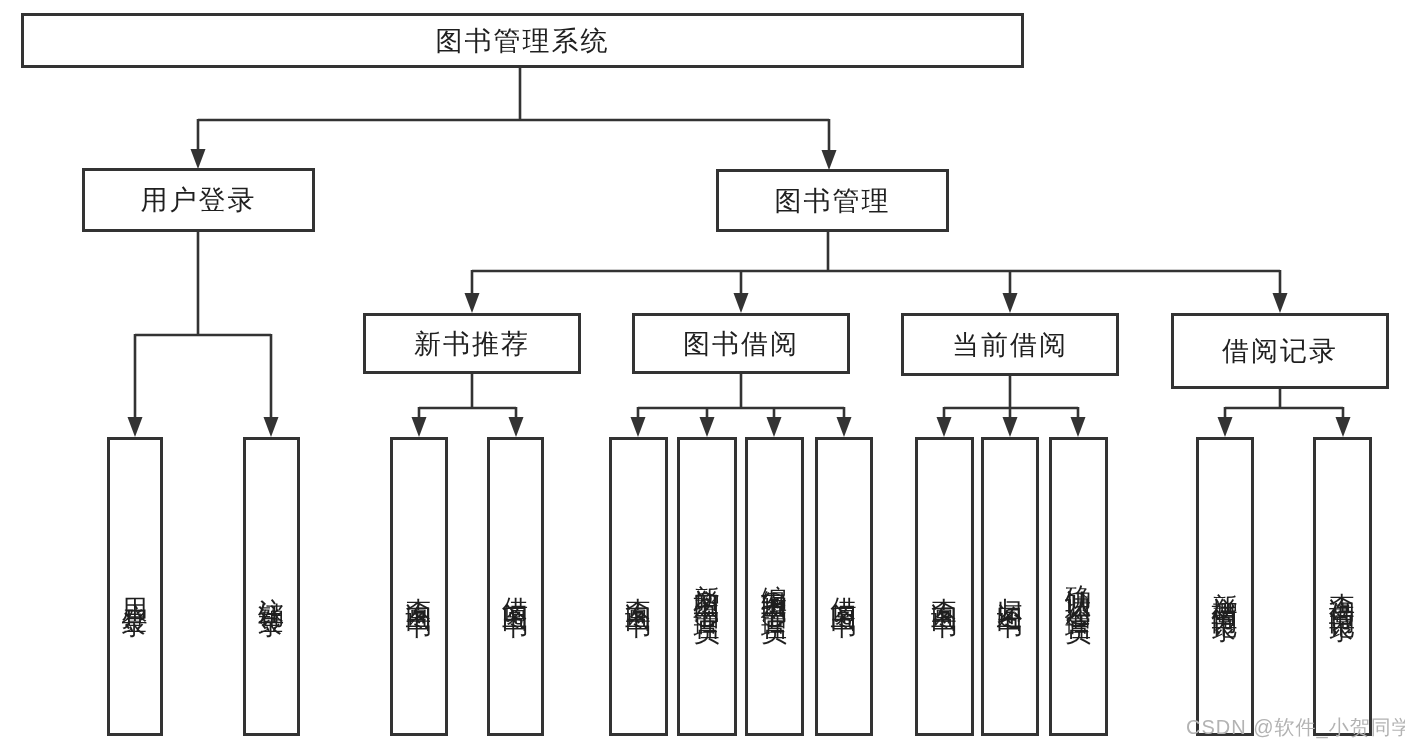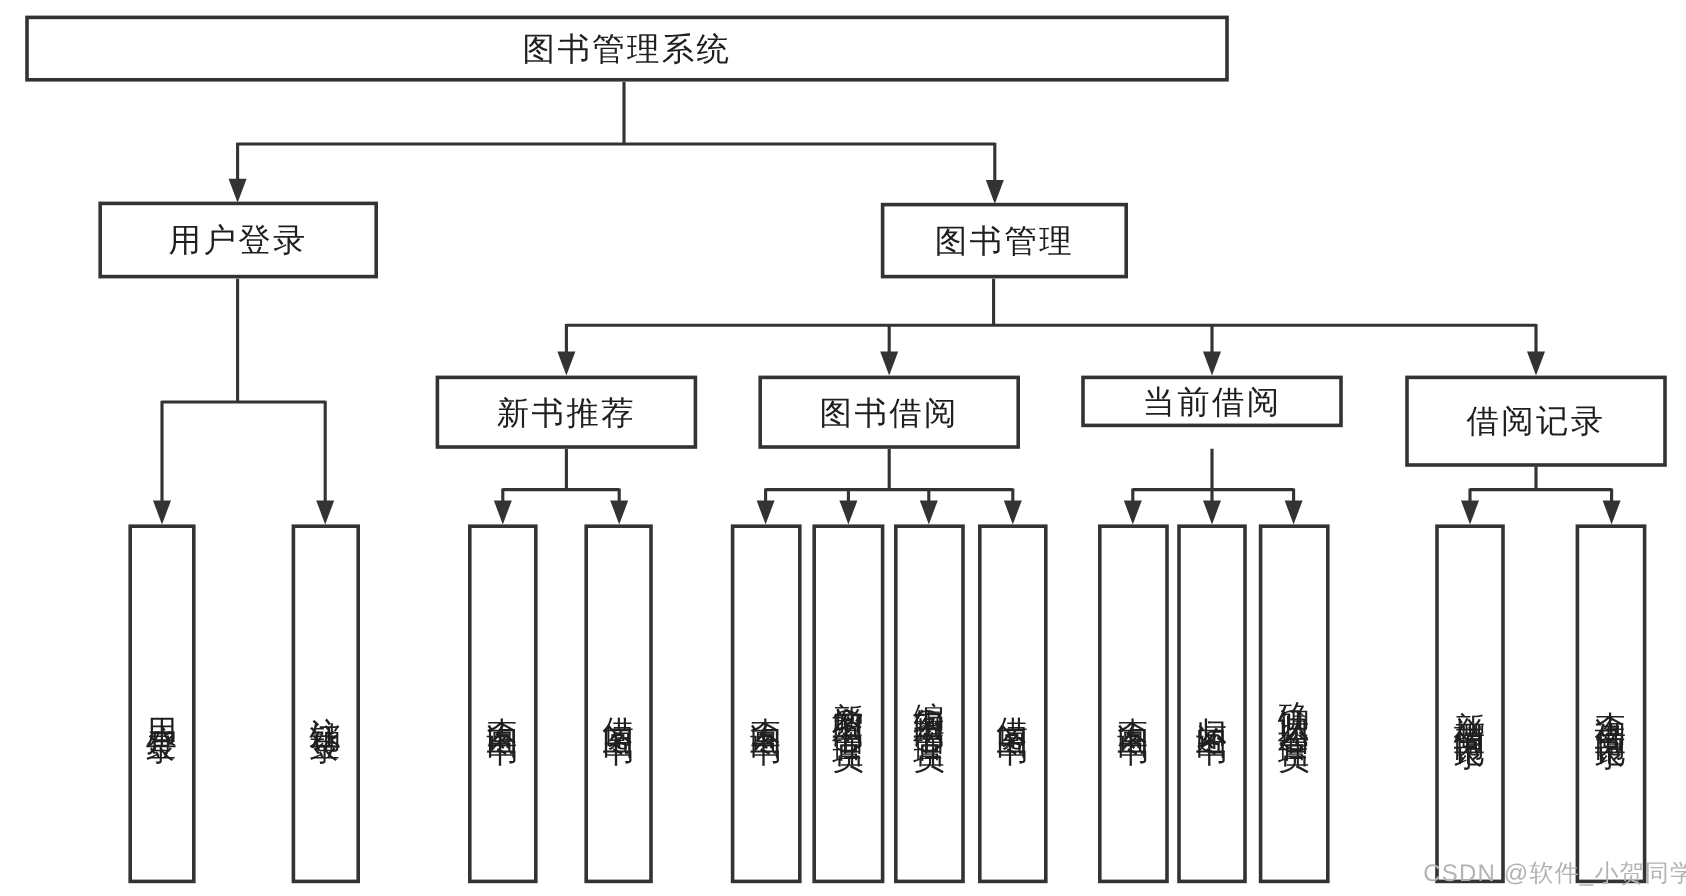--- a/index.html
+++ b/index.html
@@ -70,31 +70,31 @@
     <use class="ah" href="#ah" x="1343" y="437"></use>
   </svg>
 
   <div class="node hbox" style="left:21px;top:13px;width:1003px;height:55px">
     <span>图书管理系统</span>
   </div>
 
   <div class="node hbox" style="left:82px;top:168px;width:233px;height:64px">
     <span>用户登录</span>
   </div>
-  <div class="node hbox" style="left:734px;top:169px;width:206px;height:63px">
+  <div class="node hbox" style="left:716px;top:169px;width:233px;height:63px">
     <span>图书管理</span>
   </div>
 
   <div class="node hbox" style="left:363px;top:313px;width:218px;height:61px">
     <span>新书推荐</span>
   </div>
   <div class="node hbox" style="left:632px;top:313px;width:218px;height:61px">
     <span>图书借阅</span>
   </div>
-  <div class="node hbox" style="left:901px;top:313px;width:218px;height:43px">
+  <div class="node hbox" style="left:901px;top:313px;width:218px;height:63px">
     <span>当前借阅</span>
   </div>
   <div class="node hbox" style="left:1171px;top:313px;width:218px;height:76px">
     <span>借阅记录</span>
   </div>
 
   <div class="node vbox" style="left:107px;top:437px;width:56px;height:299px">
     <span>用户登录</span>
   </div>
   <div class="node vbox" style="left:243px;top:437px;width:57px;height:299px">

